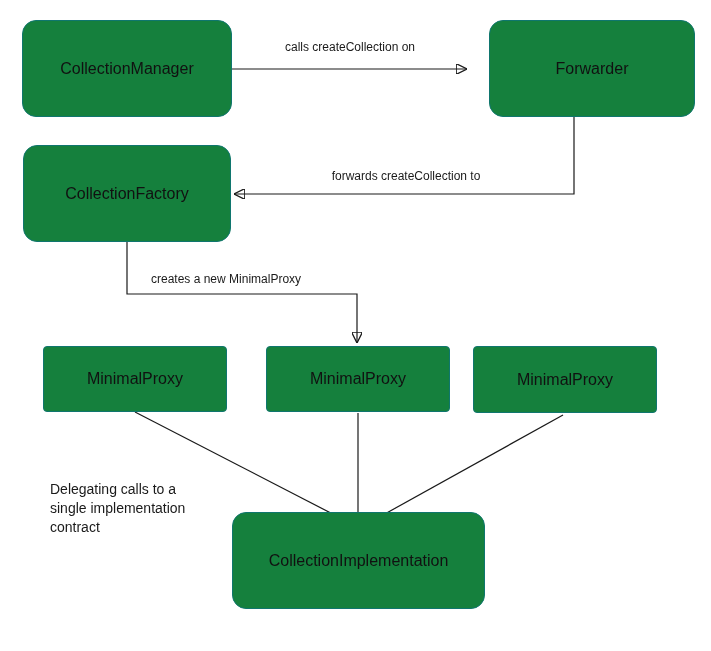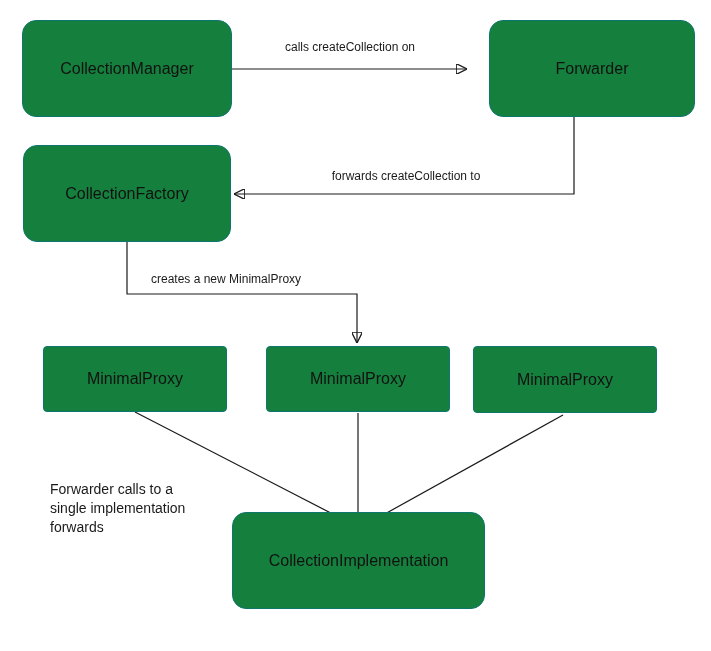--- a/index.html
+++ b/index.html
@@ -96,18 +96,18 @@
 
   <div class="node big" style="left:232px; top:512px; width:253px; height:97px;">CollectionImplementation</div>
 
   <div class="edge-label centered" style="left:350px; top:40px;">calls createCollection on</div>
 
   <div class="edge-label centered" style="left:406px; top:169px;">forwards createCollection to</div>
 
   <div class="edge-label" style="left:151px; top:272px;">creates a new MinimalProxy</div>
 
   <div class="annotation">
-    <div>Forwarder calls to a</div>
+    <div>Delegating calls to a</div>
     <div>single implementation</div>
-    <div>forwards</div>
+    <div>contract</div>
   </div>
 
 </div>
 
 </body></html>

